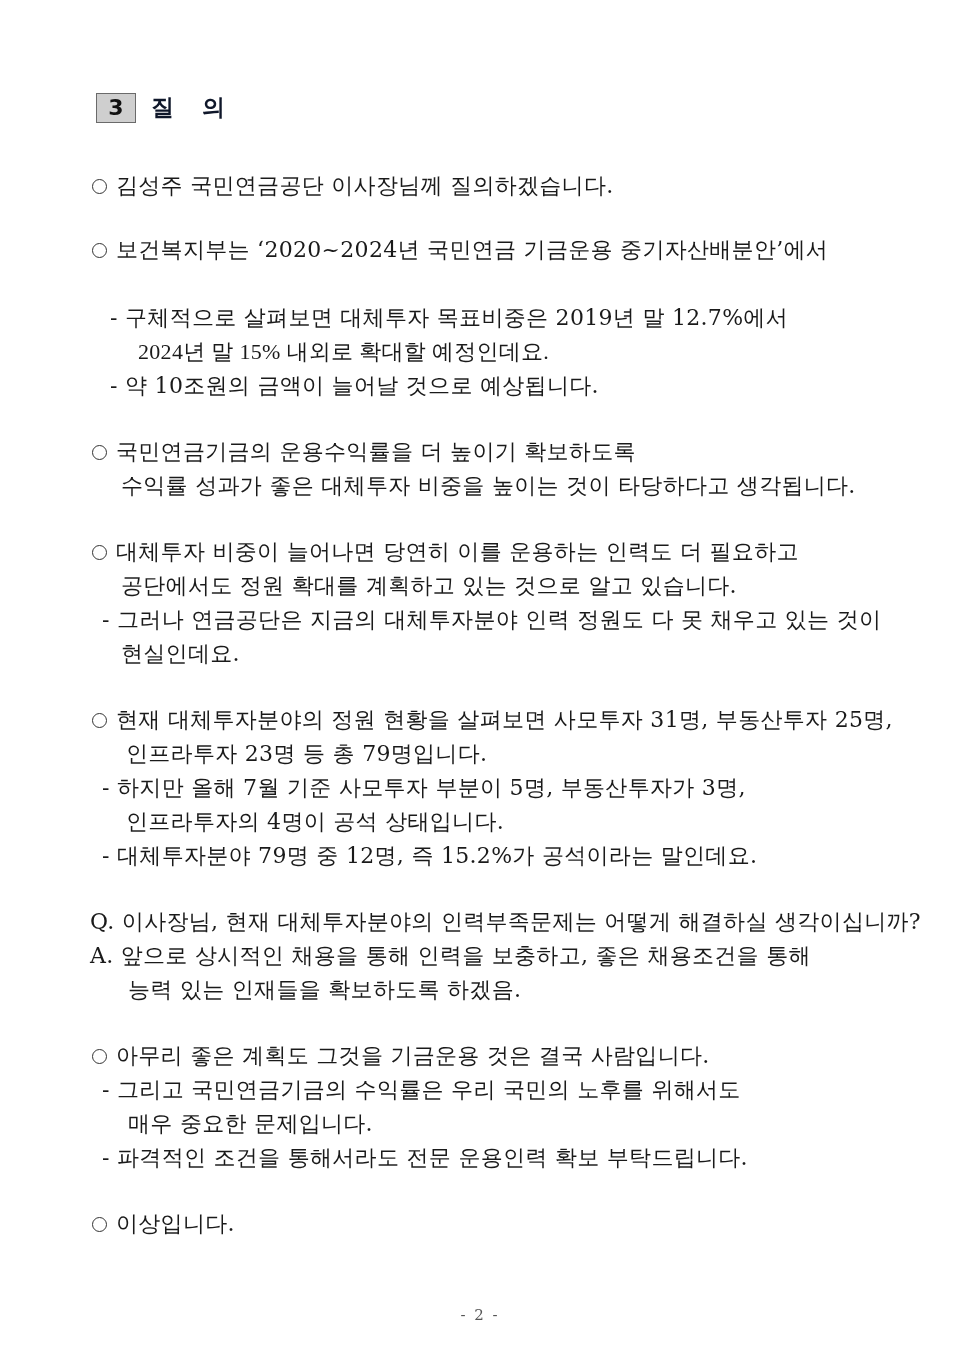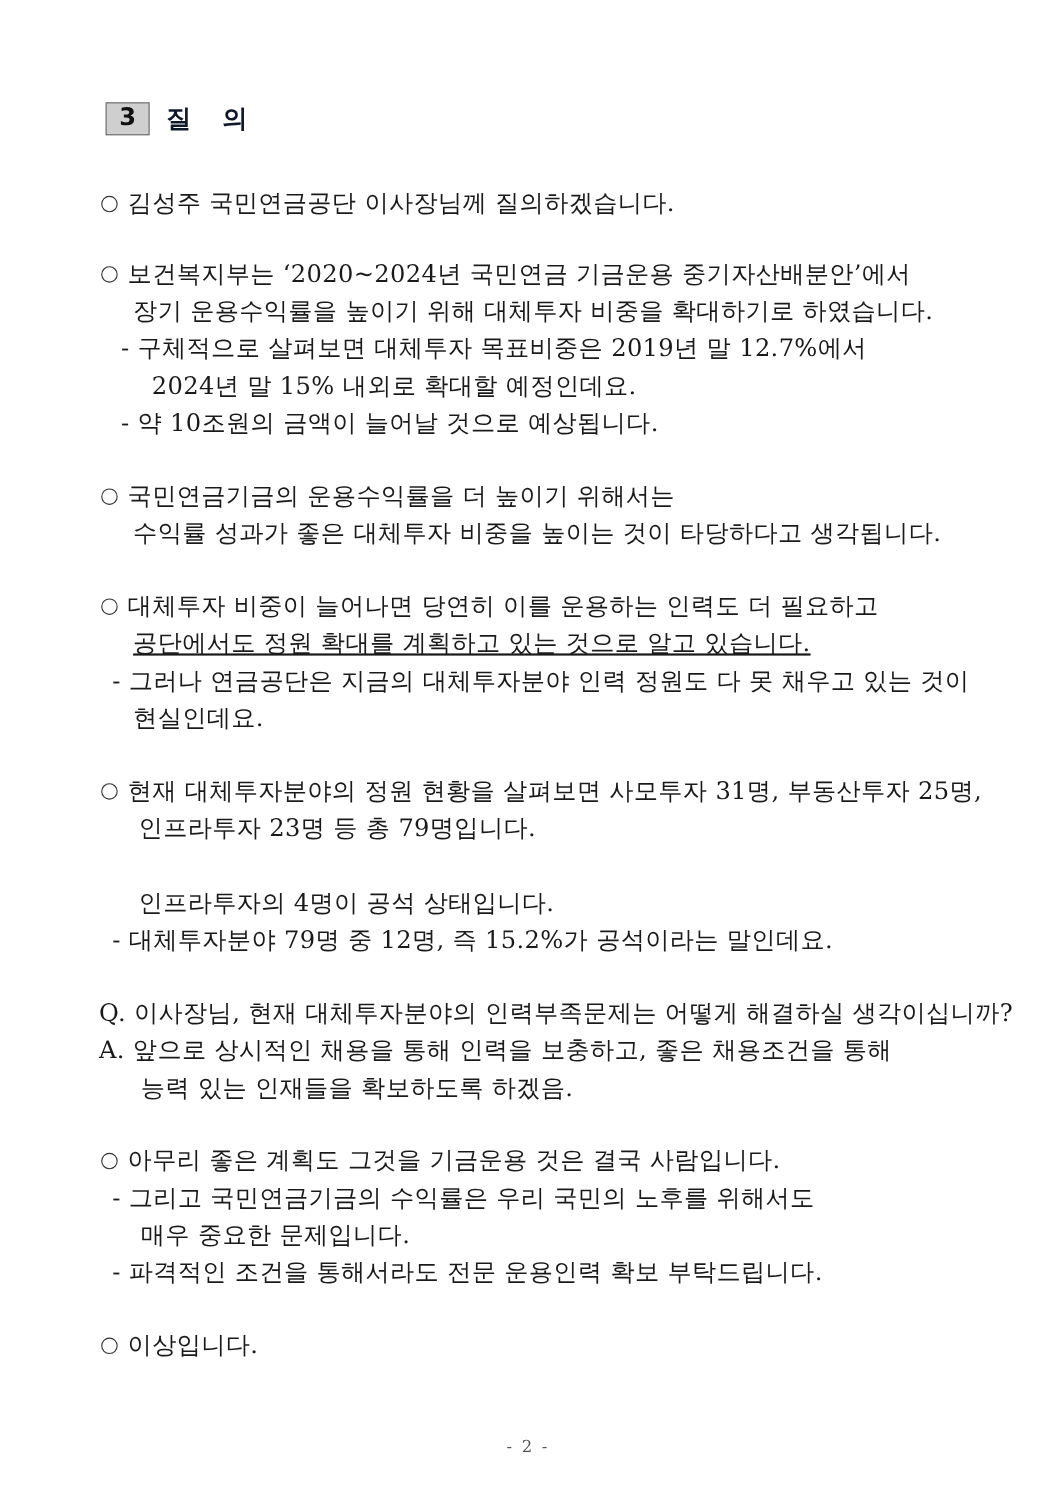--- a/index.html
+++ b/index.html
@@ -28,41 +28,41 @@
     <div class="heading-title">질 의</div>
   </div>
 
   <div class="line" style="left:92px; top:174px;">
     <span class="circle"></span><span>김성주 국민연금공단 이사장님께 질의하겠습니다.</span>
   </div>
 
   <div class="line" style="left:92px; top:238px;">
     <span class="circle"></span><span>보건복지부는 ‘2020~2024년 국민연금 기금운용 중기자산배분안’에서</span>
   </div>
-  <div class="line" style="left:121px; top:272px;">장기 운용수익률을 높이기 위해 대체투자 비중을 확대하기로 하였습니다.</div>
   <div class="line" style="left:110px; top:306px;">- 구체적으로 살펴보면 대체투자 목표비중은 2019년 말 12.7%에서</div>
-  <div class="line" style="left:138px; top:340px;">2024년 말 15% 내외로 확대할 예정인데요.</div>
+  <div class="line" style="left:138px; top:340px;font-family:Liberation Serif, serif;">2024년 말 15% 내외로 확대할 예정인데요.</div>
   <div class="line" style="left:110px; top:374px;">- 약 10조원의 금액이 늘어날 것으로 예상됩니다.</div>
 
   <div class="line" style="left:92px; top:440px;">
-    <span class="circle"></span><span>국민연금기금의 운용수익률을 더 높이기 위해서는</span>
+    <span class="circle"></span><span>국민연금기금의 운용수익률을 더 높이기 확보하도록</span>
   </div>
   <div class="line" style="left:121px; top:474px;">수익률 성과가 좋은 대체투자 비중을 높이는 것이 타당하다고 생각됩니다.</div>
 
   <div class="line" style="left:92px; top:540px;">
     <span class="circle"></span><span>대체투자 비중이 늘어나면 당연히 이를 운용하는 인력도 더 필요하고</span>
   </div>
-  <div class="line" style="left:121px; top:574px;text-decoration:underline;">공단에서도 정원 확대를 계획하고 있는 것으로 알고 있습니다.</div>
+  <div class="line" style="left:121px; top:574px;">공단에서도 정원 확대를 계획하고 있는 것으로 알고 있습니다.</div>
   <div class="line" style="left:102px; top:608px;">- 그러나 연금공단은 지금의 대체투자분야 인력 정원도 다 못 채우고 있는 것이</div>
   <div class="line" style="left:121px; top:642px;">현실인데요.</div>
 
   <div class="line" style="left:92px; top:708px;">
     <span class="circle"></span><span>현재 대체투자분야의 정원 현황을 살펴보면 사모투자 31명, 부동산투자 25명,</span>
   </div>
   <div class="line" style="left:126px; top:742px;">인프라투자 23명 등 총 79명입니다.</div>
+  <div class="line" style="left:102px; top:776px;">- 하지만 올해 7월 기준 사모투자 부분이 5명, 부동산투자가 3명,</div>
   <div class="line" style="left:126px; top:810px;">인프라투자의 4명이 공석 상태입니다.</div>
   <div class="line" style="left:102px; top:844px;">- 대체투자분야 79명 중 12명, 즉 15.2%가 공석이라는 말인데요.</div>
 
   <div class="line" style="left:90px; top:910px;">Q. 이사장님, 현재 대체투자분야의 인력부족문제는 어떻게 해결하실 생각이십니까?</div>
   <div class="line" style="left:90px; top:944px;">A. 앞으로 상시적인 채용을 통해 인력을 보충하고, 좋은 채용조건을 통해</div>
   <div class="line" style="left:128px; top:978px;">능력 있는 인재들을 확보하도록 하겠음.</div>
 
   <div class="line" style="left:92px; top:1044px;">
     <span class="circle"></span><span>아무리 좋은 계획도 그것을 기금운용 것은 결국 사람입니다.</span>
   </div>

